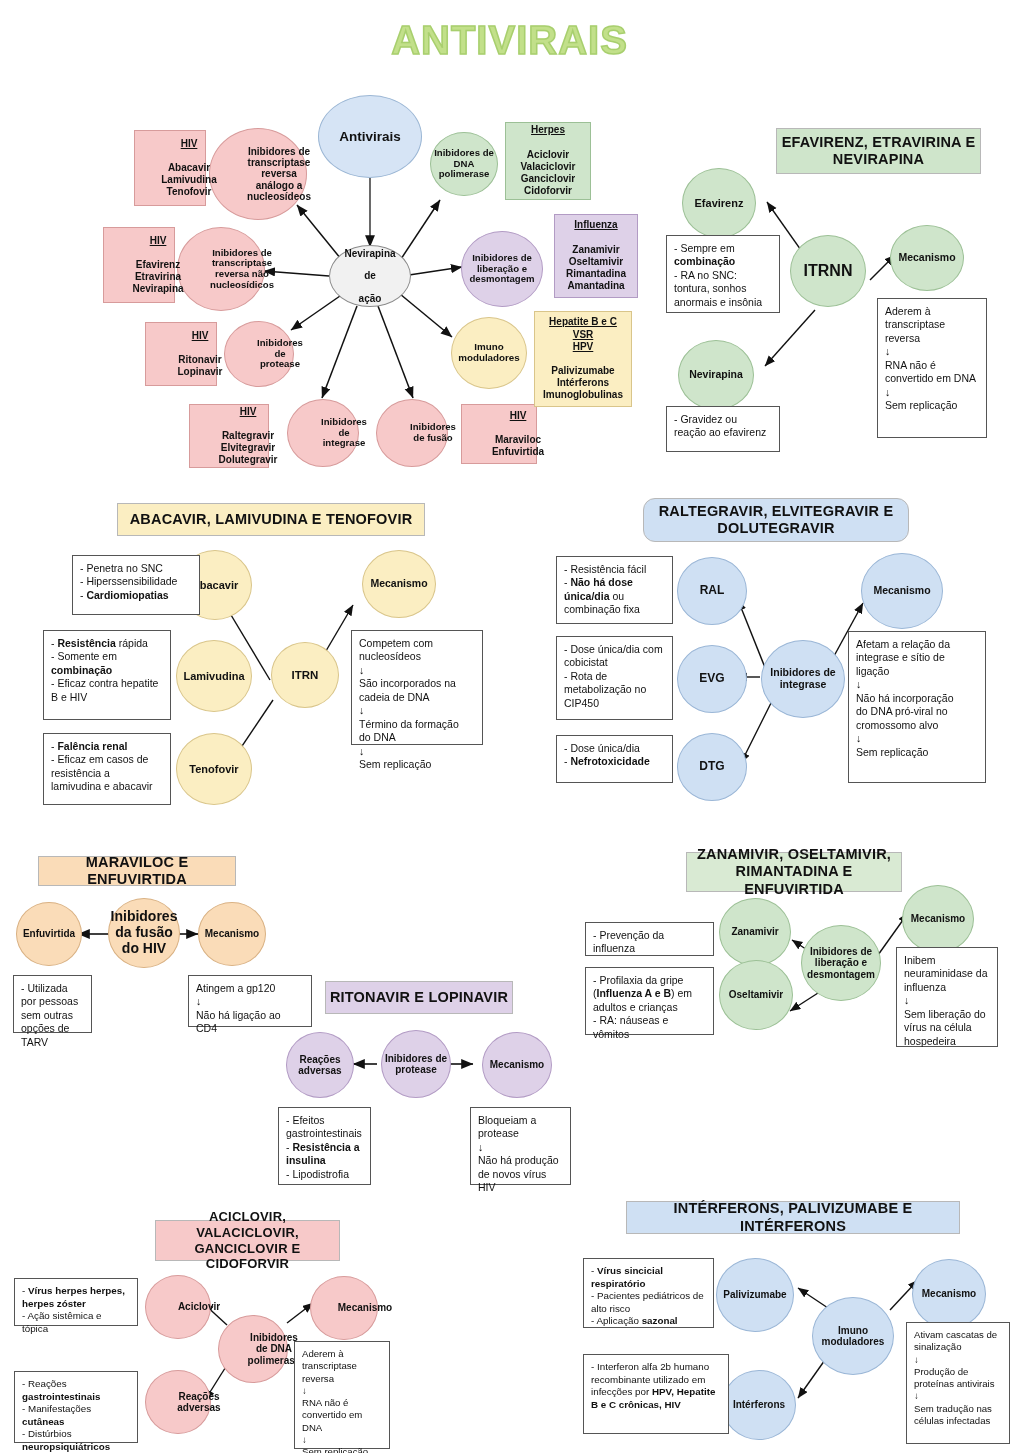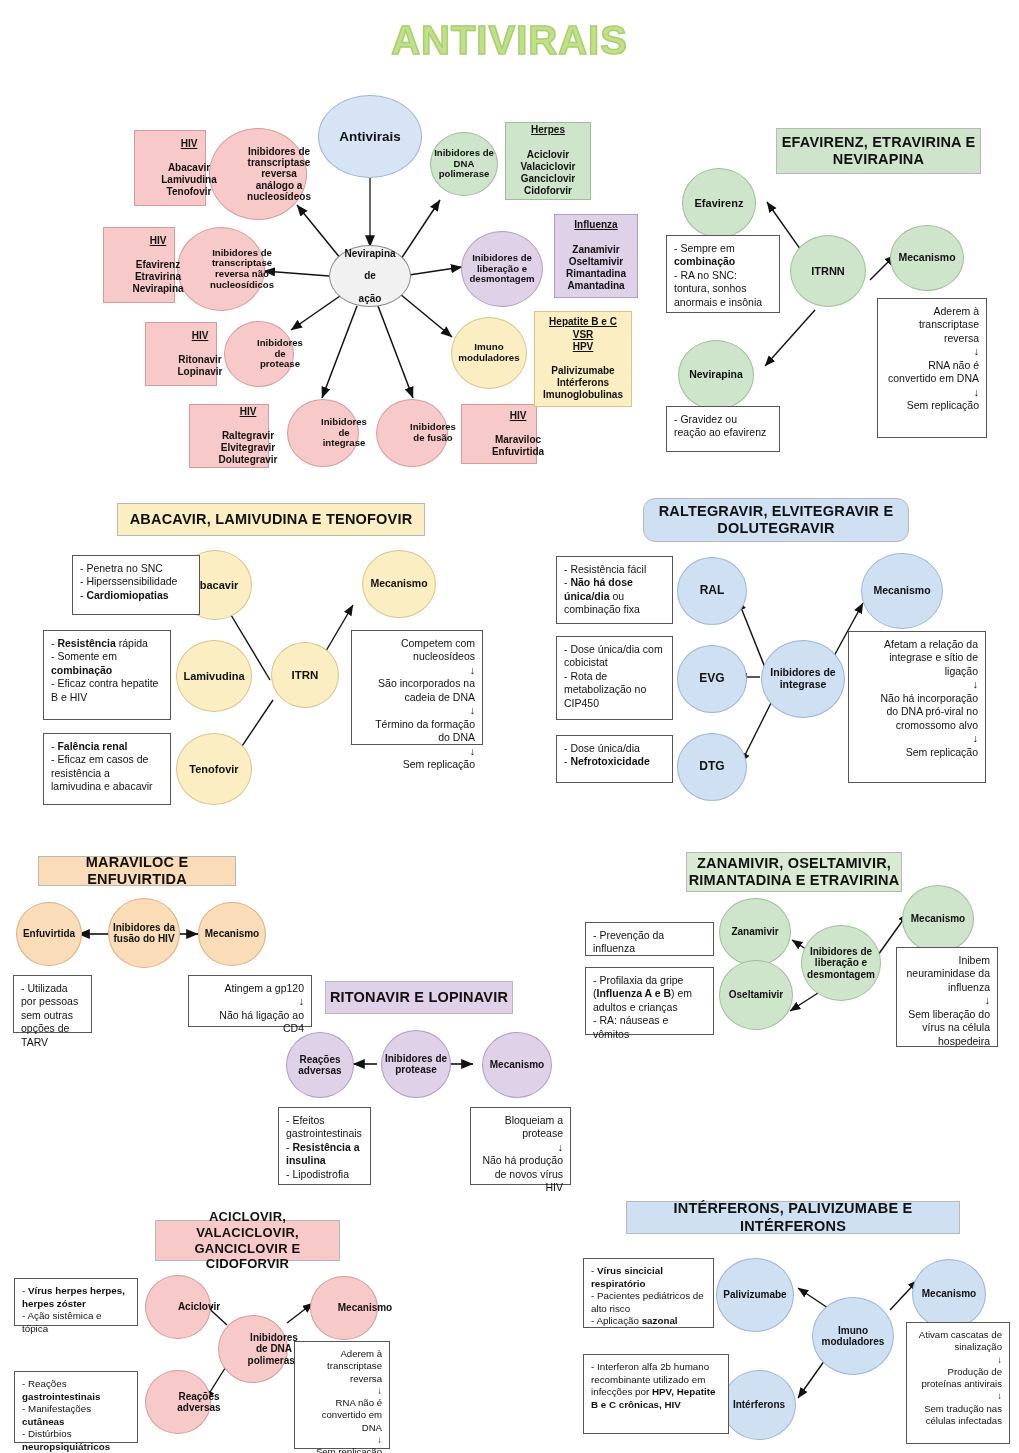--- a/index.html
+++ b/index.html
@@ -31,21 +31,21 @@
     display:flex;align-items:center;justify-content:center;
     text-align:center;font-weight:bold;line-height:1.22;
     padding:5px 6px;
   }
   .tbox{
     position:absolute;box-sizing:border-box;
     border:1.4px solid #555;background:#fff;
     padding:6px 7px;line-height:1.28;font-size:10.5px;
     text-align:left;
   }
-  .tbox.center{text-align:right;}
+  .tbox.center{text-align:left;}
   .hdr{
     position:absolute;box-sizing:border-box;border:1px solid #b8b8b8;
     display:flex;align-items:center;justify-content:center;text-align:center;
     font-weight:bold;font-size:14.5px;line-height:1.2;letter-spacing:.2px;
   }
   .lbl-u{text-decoration:underline;}
   b{font-weight:bold;}
   .arw{position:absolute;overflow:visible;pointer-events:none;}
 
   
@@ -223,21 +223,21 @@
 
   <svg class="arw" style="left:655px;top:120px;width:360px;height:340px;">
     <line x1="160" y1="150" x2="112" y2="82" stroke="#111" stroke-width="1.4" marker-end="url(#ah)"></line>
     <line x1="160" y1="190" x2="110" y2="246" stroke="#111" stroke-width="1.4" marker-end="url(#ah)"></line>
     <line x1="215" y1="160" x2="240" y2="135" stroke="#111" stroke-width="1.4" marker-end="url(#ah)"></line>
   </svg>
 
   <div class="node c-green" style="left:682px;top:168px;width:74px;height:70px;font-size:11px;">
     <span>Efavirenz</span>
   </div>
-  <div class="node c-green" style="left:790px;top:235px;width:76px;height:72px;font-size:11px;">
+  <div class="node c-green" style="left:790px;top:235px;width:76px;height:72px;font-size:16px;">
     <span>ITRNN</span>
   </div>
   <div class="node c-green" style="left:890px;top:225px;width:74px;height:66px;font-size:10.5px;">
     <span>Mecanismo</span>
   </div>
   <div class="node c-green" style="left:678px;top:340px;width:76px;height:70px;font-size:10.5px;">
     <span>Nevirapina</span>
   </div>
 
   <div class="tbox" style="left:666px;top:235px;width:114px;height:78px;">- Sempre em <b>combinação</b><br>- RA no SNC: tontura, sonhos anormais e insônia</div>
@@ -313,32 +313,32 @@
   </div>
 
   <svg class="arw" style="left:0;top:850;width:320px;height:200px;">
     <line x1="110" y1="84" x2="78" y2="84" stroke="#111" stroke-width="1.6" marker-end="url(#ah)"></line>
     <line x1="168" y1="84" x2="198" y2="84" stroke="#111" stroke-width="1.6" marker-end="url(#ah)"></line>
   </svg>
 
   <div class="node c-peach" style="left:16px;top:902px;width:66px;height:64px;font-size:10px;">
     <span>Enfuvirtida</span>
   </div>
-  <div class="node c-peach" style="left:108px;top:898px;width:72px;height:70px;font-size:10px;">
+  <div class="node c-peach" style="left:108px;top:898px;width:72px;height:70px;font-size:14px;">
     <span>Inibidores da fusão do HIV</span>
   </div>
   <div class="node c-peach" style="left:198px;top:902px;width:68px;height:64px;font-size:10px;">
     <span>Mecanismo</span>
   </div>
 
   <div class="tbox" style="left:13px;top:975px;width:79px;height:58px;">- Utilizada por pessoas sem outras opções de TARV</div>
   <div class="tbox center" style="left:188px;top:975px;width:124px;height:52px;">Atingem a gp120<br>↓<br>Não há ligação ao<br>CD4</div>
 
   <div class="hdr h-lgreen" style="left:686px;top:852px;width:216px;height:40px;">
-    <span>ZANAMIVIR, OSELTAMIVIR, RIMANTADINA E ETRAVIRINA</span>
+    <span>ZANAMIVIR, OSELTAMIVIR, RIMANTADINA E ENFUVIRTIDA</span>
   </div>
 
   <svg class="arw" style="left:580px;top:845px;width:435px;height:225px;">
     <line x1="238" y1="112" x2="212" y2="95" stroke="#111" stroke-width="1.4" marker-end="url(#ah)"></line>
     <line x1="238" y1="148" x2="210" y2="166" stroke="#111" stroke-width="1.4" marker-end="url(#ah)"></line>
     <line x1="298" y1="110" x2="328" y2="68" stroke="#111" stroke-width="1.4" marker-end="url(#ah)"></line>
   </svg>
 
   <div class="node c-green" style="left:719px;top:898px;width:72px;height:68px;font-size:10px;">
     <span>Zanamivir</span>

